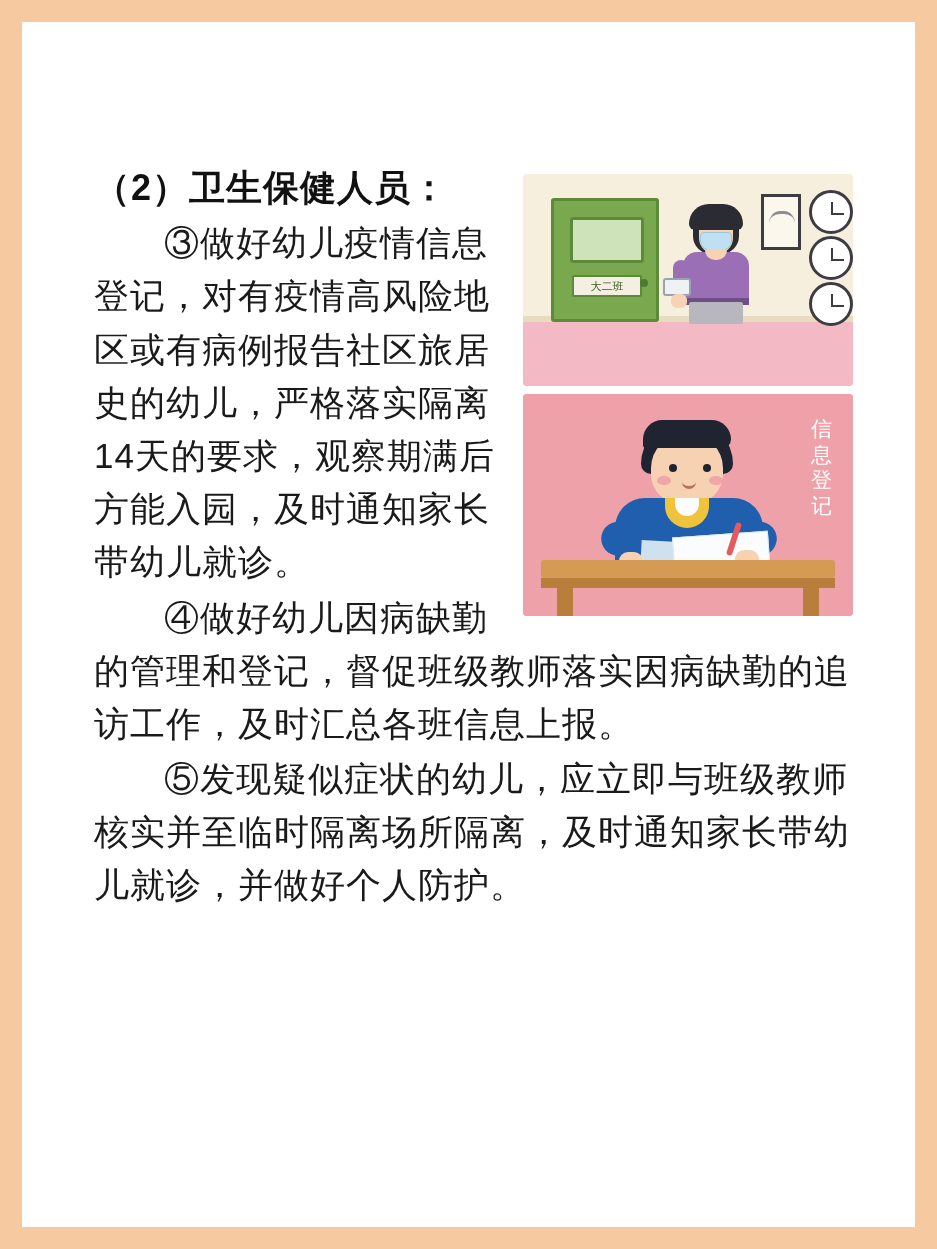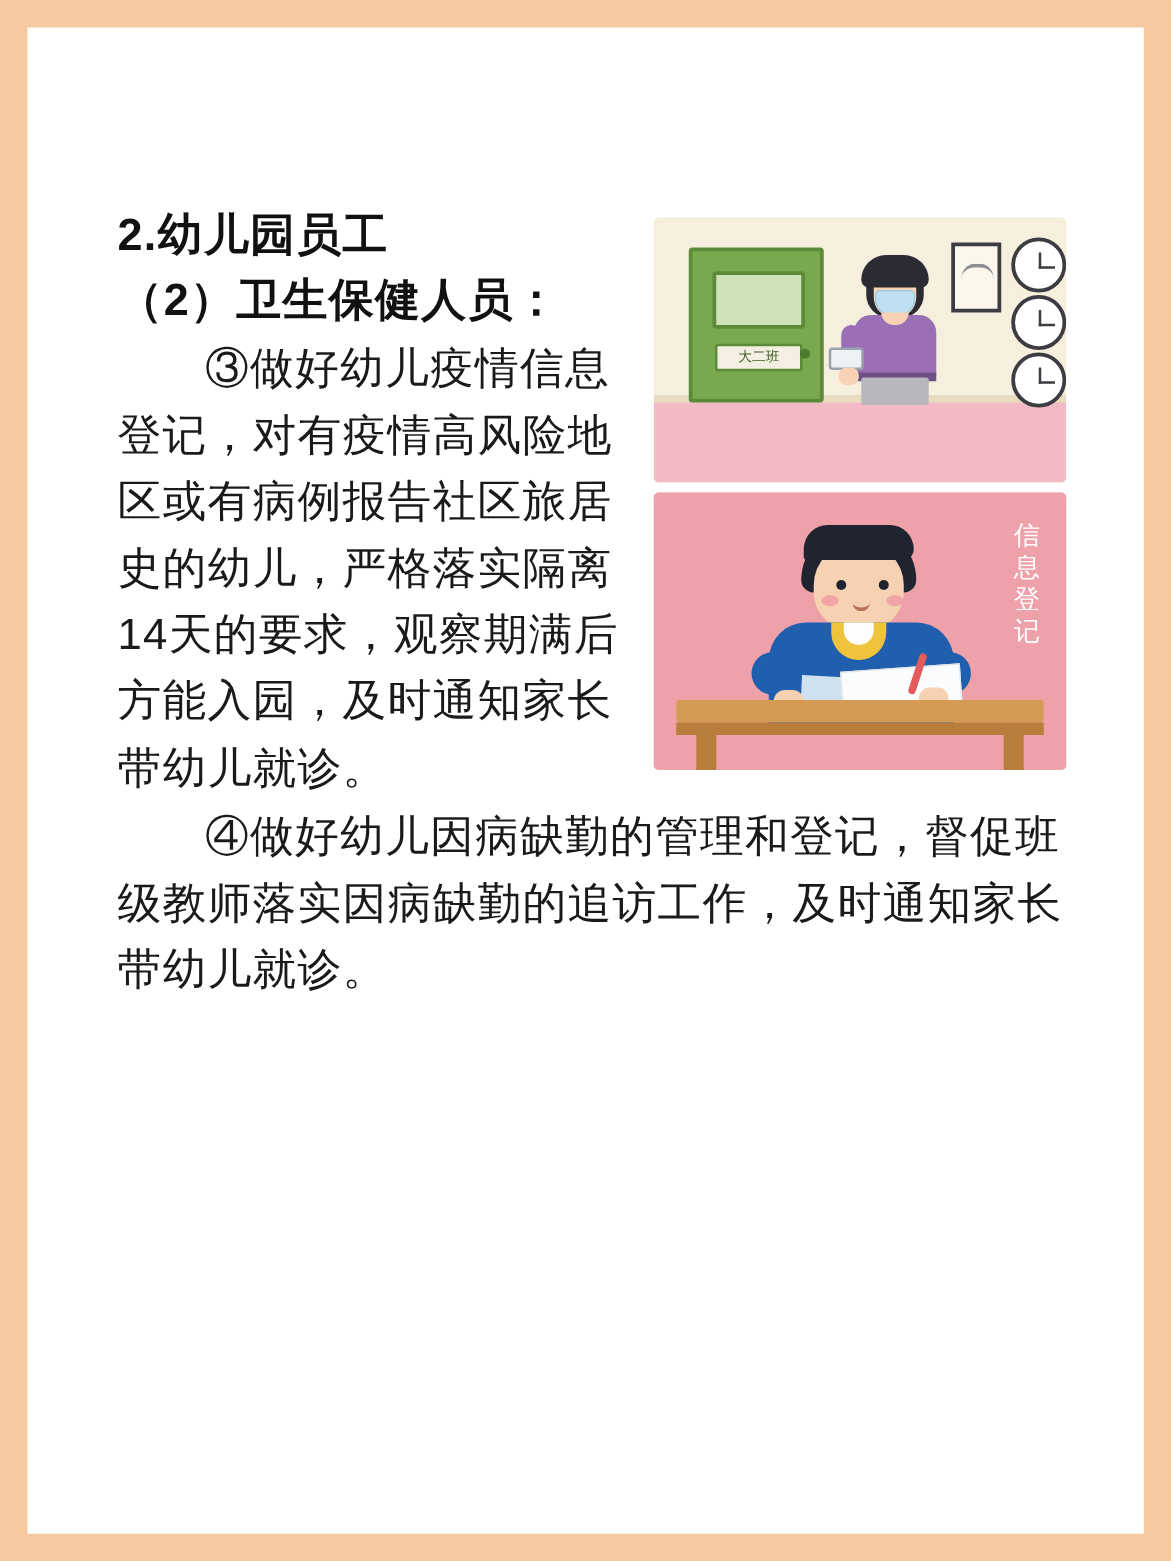--- a/index.html
+++ b/index.html
@@ -192,20 +192,20 @@
         <div class="p2-handR"></div>
         <div class="desk-top"></div>
         <div class="desk-edge"></div>
         <div class="desk-leg-l"></div>
         <div class="desk-leg-r"></div>
         <div class="p2-title">信息登记</div>
       </div>
 
     </div>
 
-    <div class="heading">2.幼儿园员工</div>
     <div class="heading">（2）卫生保健人员：</div>
 
     <p class="txt para">③做好幼儿疫情信息登记，对有疫情高风险地区或有病例报告社区旅居史的幼儿，严格落实隔离14天的要求，观察期满后方能入园，及时通知家长带幼儿就诊。</p>
-    <p class="txt para">④做好幼儿因病缺勤的管理和登记，督促班级教师落实因病缺勤的追访工作，及时通知家长带幼儿就诊。</p>
+    <p class="txt para">④做好幼儿因病缺勤的管理和登记，督促班级教师落实因病缺勤的追访工作，及时汇总各班信息上报。</p>
+    <p class="txt para">⑤发现疑似症状的幼儿，应立即与班级教师核实并至临时隔离场所隔离，及时通知家长带幼儿就诊，并做好个人防护。</p>
 
   </div>
 </div>
 
 </body></html>

